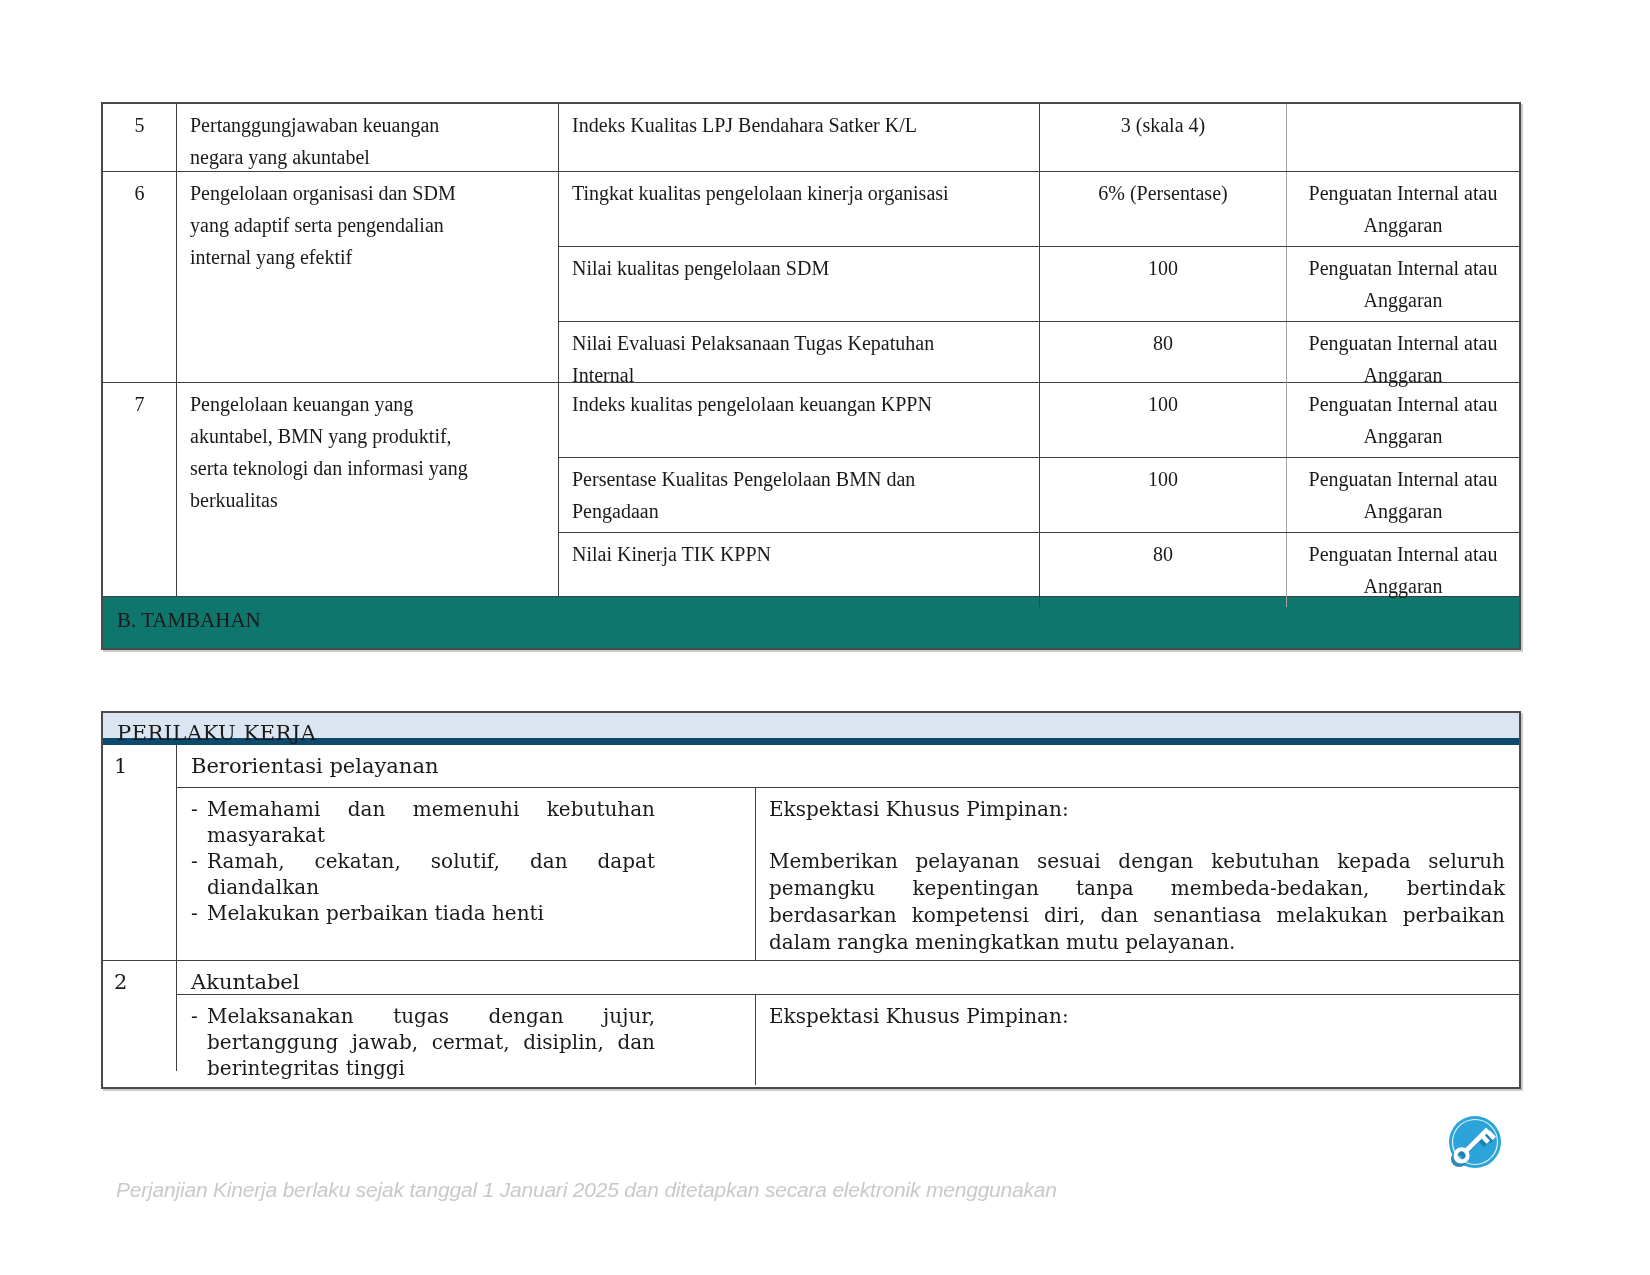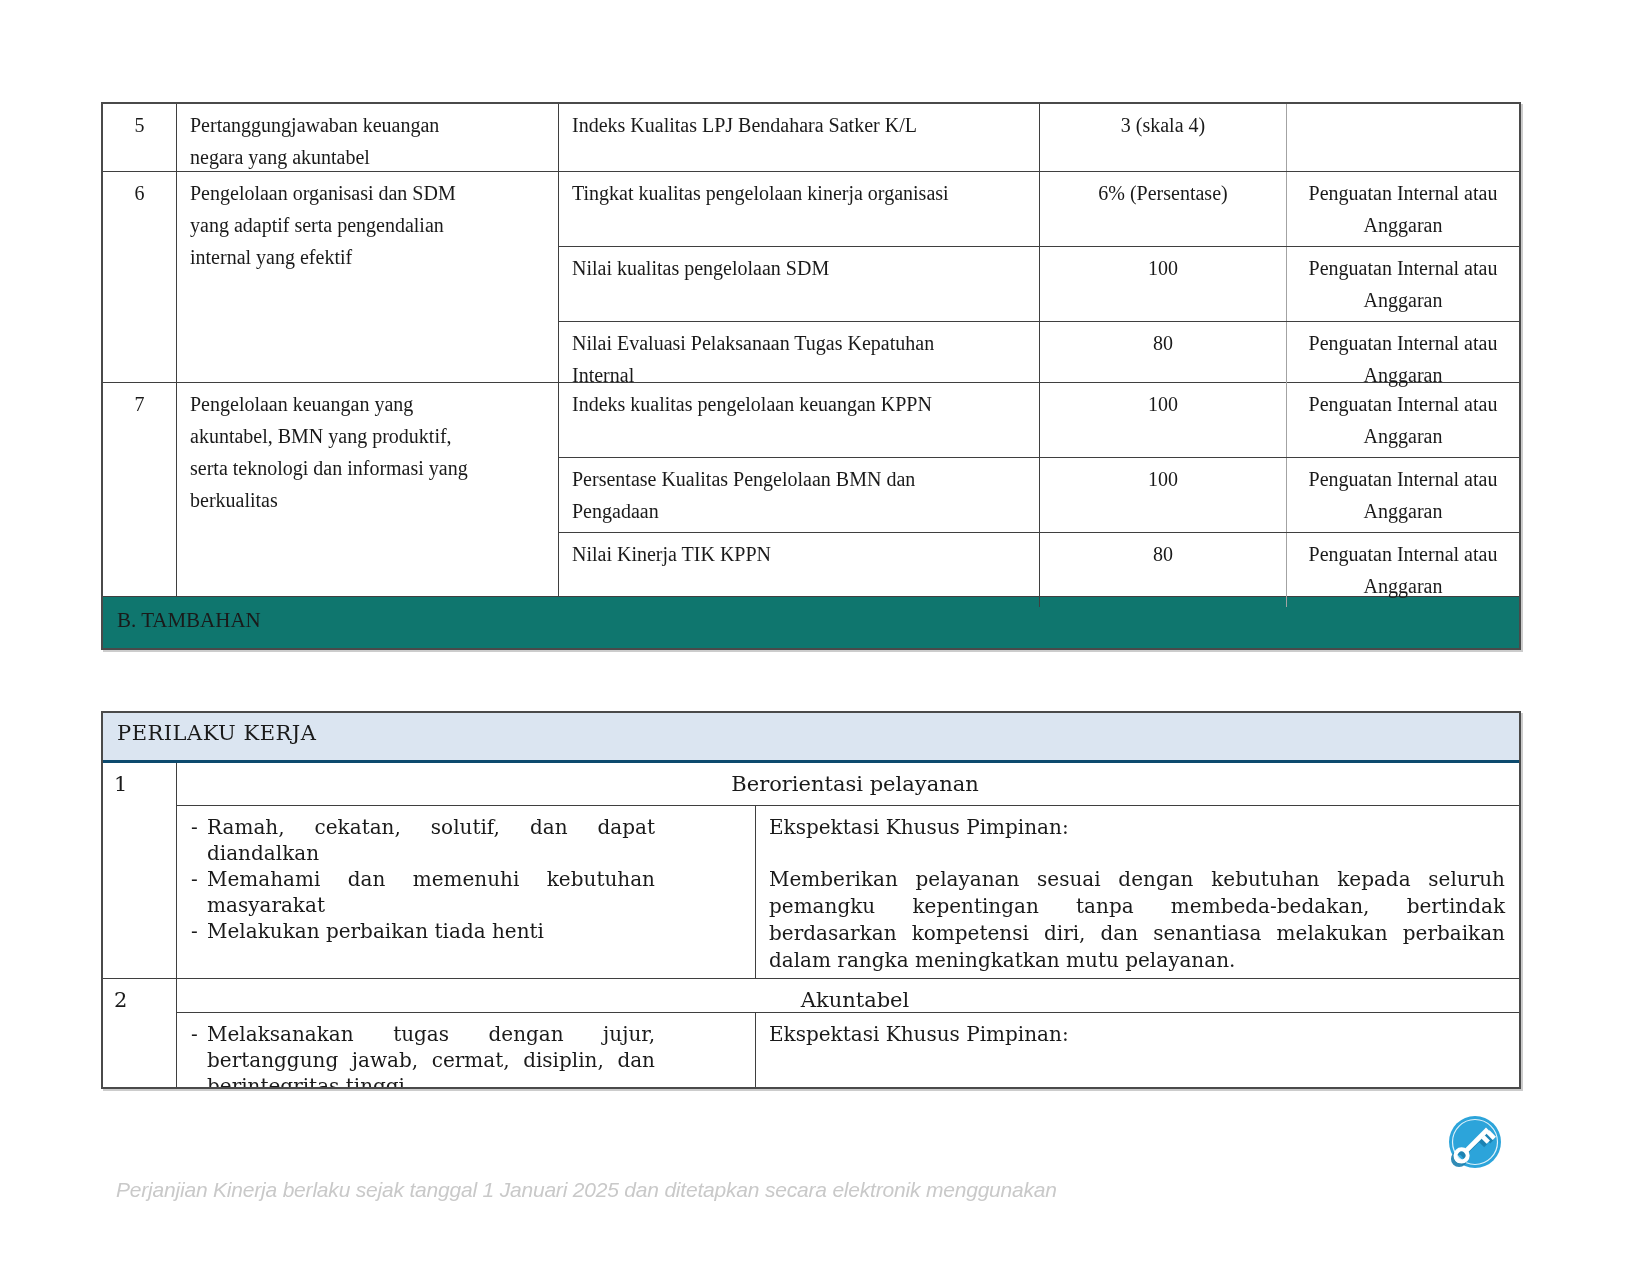--- a/index.html
+++ b/index.html
@@ -22,27 +22,27 @@
   .t1 .subcol { flex:1; display:flex; flex-direction:column; }
   .t1 .srow { display:flex; flex:1; border-bottom:1px solid #3f3f3f; }
   .t1 .srow:last-child { border-bottom:none; }
   .t1 .c-ind { width:481px; border-right:1px solid #3f3f3f; padding:5px 45px 5px 13px; }
   .t1 .c-tgt { width:247px; border-right:1px solid #a3a3a3; text-align:center; padding:5px 8px; }
   .t1 .c-kat { flex:1; text-align:center; padding:5px 8px; }
   .t1 .brow { height:51px; background:#0f766e; padding:7px 14px; font-size:21px; }
   
   .t2 { left:101px; top:711px; width:1420px; height:378px; overflow:hidden;
         font-family:"DejaVu Serif", serif; font-size:20px; }
-  .t2 .thead { height:50px; background:#dbe5f1; border-bottom:3px solid #0c4a6e;
+  .t2 .thead { height:32px; background:#dbe5f1; border-bottom:7px solid #0c4a6e;
                padding:8px 14px; font-size:21px; letter-spacing:.5px; }
   .t2 .trow { display:flex; border-bottom:1px solid #3f3f3f; }
   .t2 .trow:last-child { border-bottom:none; }
   .t2 .c-num { width:74px; border-right:1px solid #3f3f3f; padding:9px 0 0 11px; font-size:21px; }
   .t2 .rcol { flex:1; display:flex; flex-direction:column; }
-  .t2 .rtitle { border-bottom:1px solid #3f3f3f; padding:9px 0 0 14px; font-size:21px;text-align:center; }
+  .t2 .rtitle { border-bottom:1px solid #3f3f3f; padding:9px 0 0 14px; font-size:21px; }
   .t2 .row1 { height:216px; } .t2 .row1 .rtitle { height:52px; }
   .t2 .row2 { height:110px; } .t2 .row2 .rtitle { height:54px; }
   .t2 .rsub { flex:1; display:flex; }
   .t2 .c-bullets { width:579px; border-right:1px solid #3f3f3f; padding:8px 100px 4px 8px; }
   .t2 .c-eksp { flex:1; padding:8px 14px 4px 13px; }
   .t2 .bullet { position:relative; padding-left:22px; text-align:justify; line-height:26px; }
   .t2 .bullet::before { content:"-"; position:absolute; left:6px; top:0; }
   .t2 .eksp-text { margin-top:26px; text-align:justify; line-height:27px; }
   .t2 .eksp-label { line-height:26px; }
   
@@ -122,22 +122,22 @@
 
   <div class="tbl t2">
     <div class="thead">PERILAKU KERJA</div>
 
     <div class="trow row1">
       <div class="c-num">1</div>
       <div class="rcol">
         <div class="rtitle">Berorientasi pelayanan</div>
         <div class="rsub">
           <div class="c-bullets">
+            <div class="bullet">Memahami dan memenuhi kebutuhan masyarakat</div>
             <div class="bullet">Ramah, cekatan, solutif, dan dapat diandalkan</div>
-            <div class="bullet">Memahami dan memenuhi kebutuhan masyarakat</div>
             <div class="bullet">Melakukan perbaikan tiada henti</div>
           </div>
           <div class="c-eksp">
             <div class="eksp-label">Ekspektasi Khusus Pimpinan:</div>
             <div class="eksp-text">Memberikan pelayanan sesuai dengan kebutuhan kepada seluruh pemangku kepentingan tanpa membeda-bedakan, bertindak berdasarkan kompetensi diri, dan senantiasa melakukan perbaikan dalam rangka meningkatkan mutu pelayanan.</div>
           </div>
         </div>
       </div>
     </div>
 

